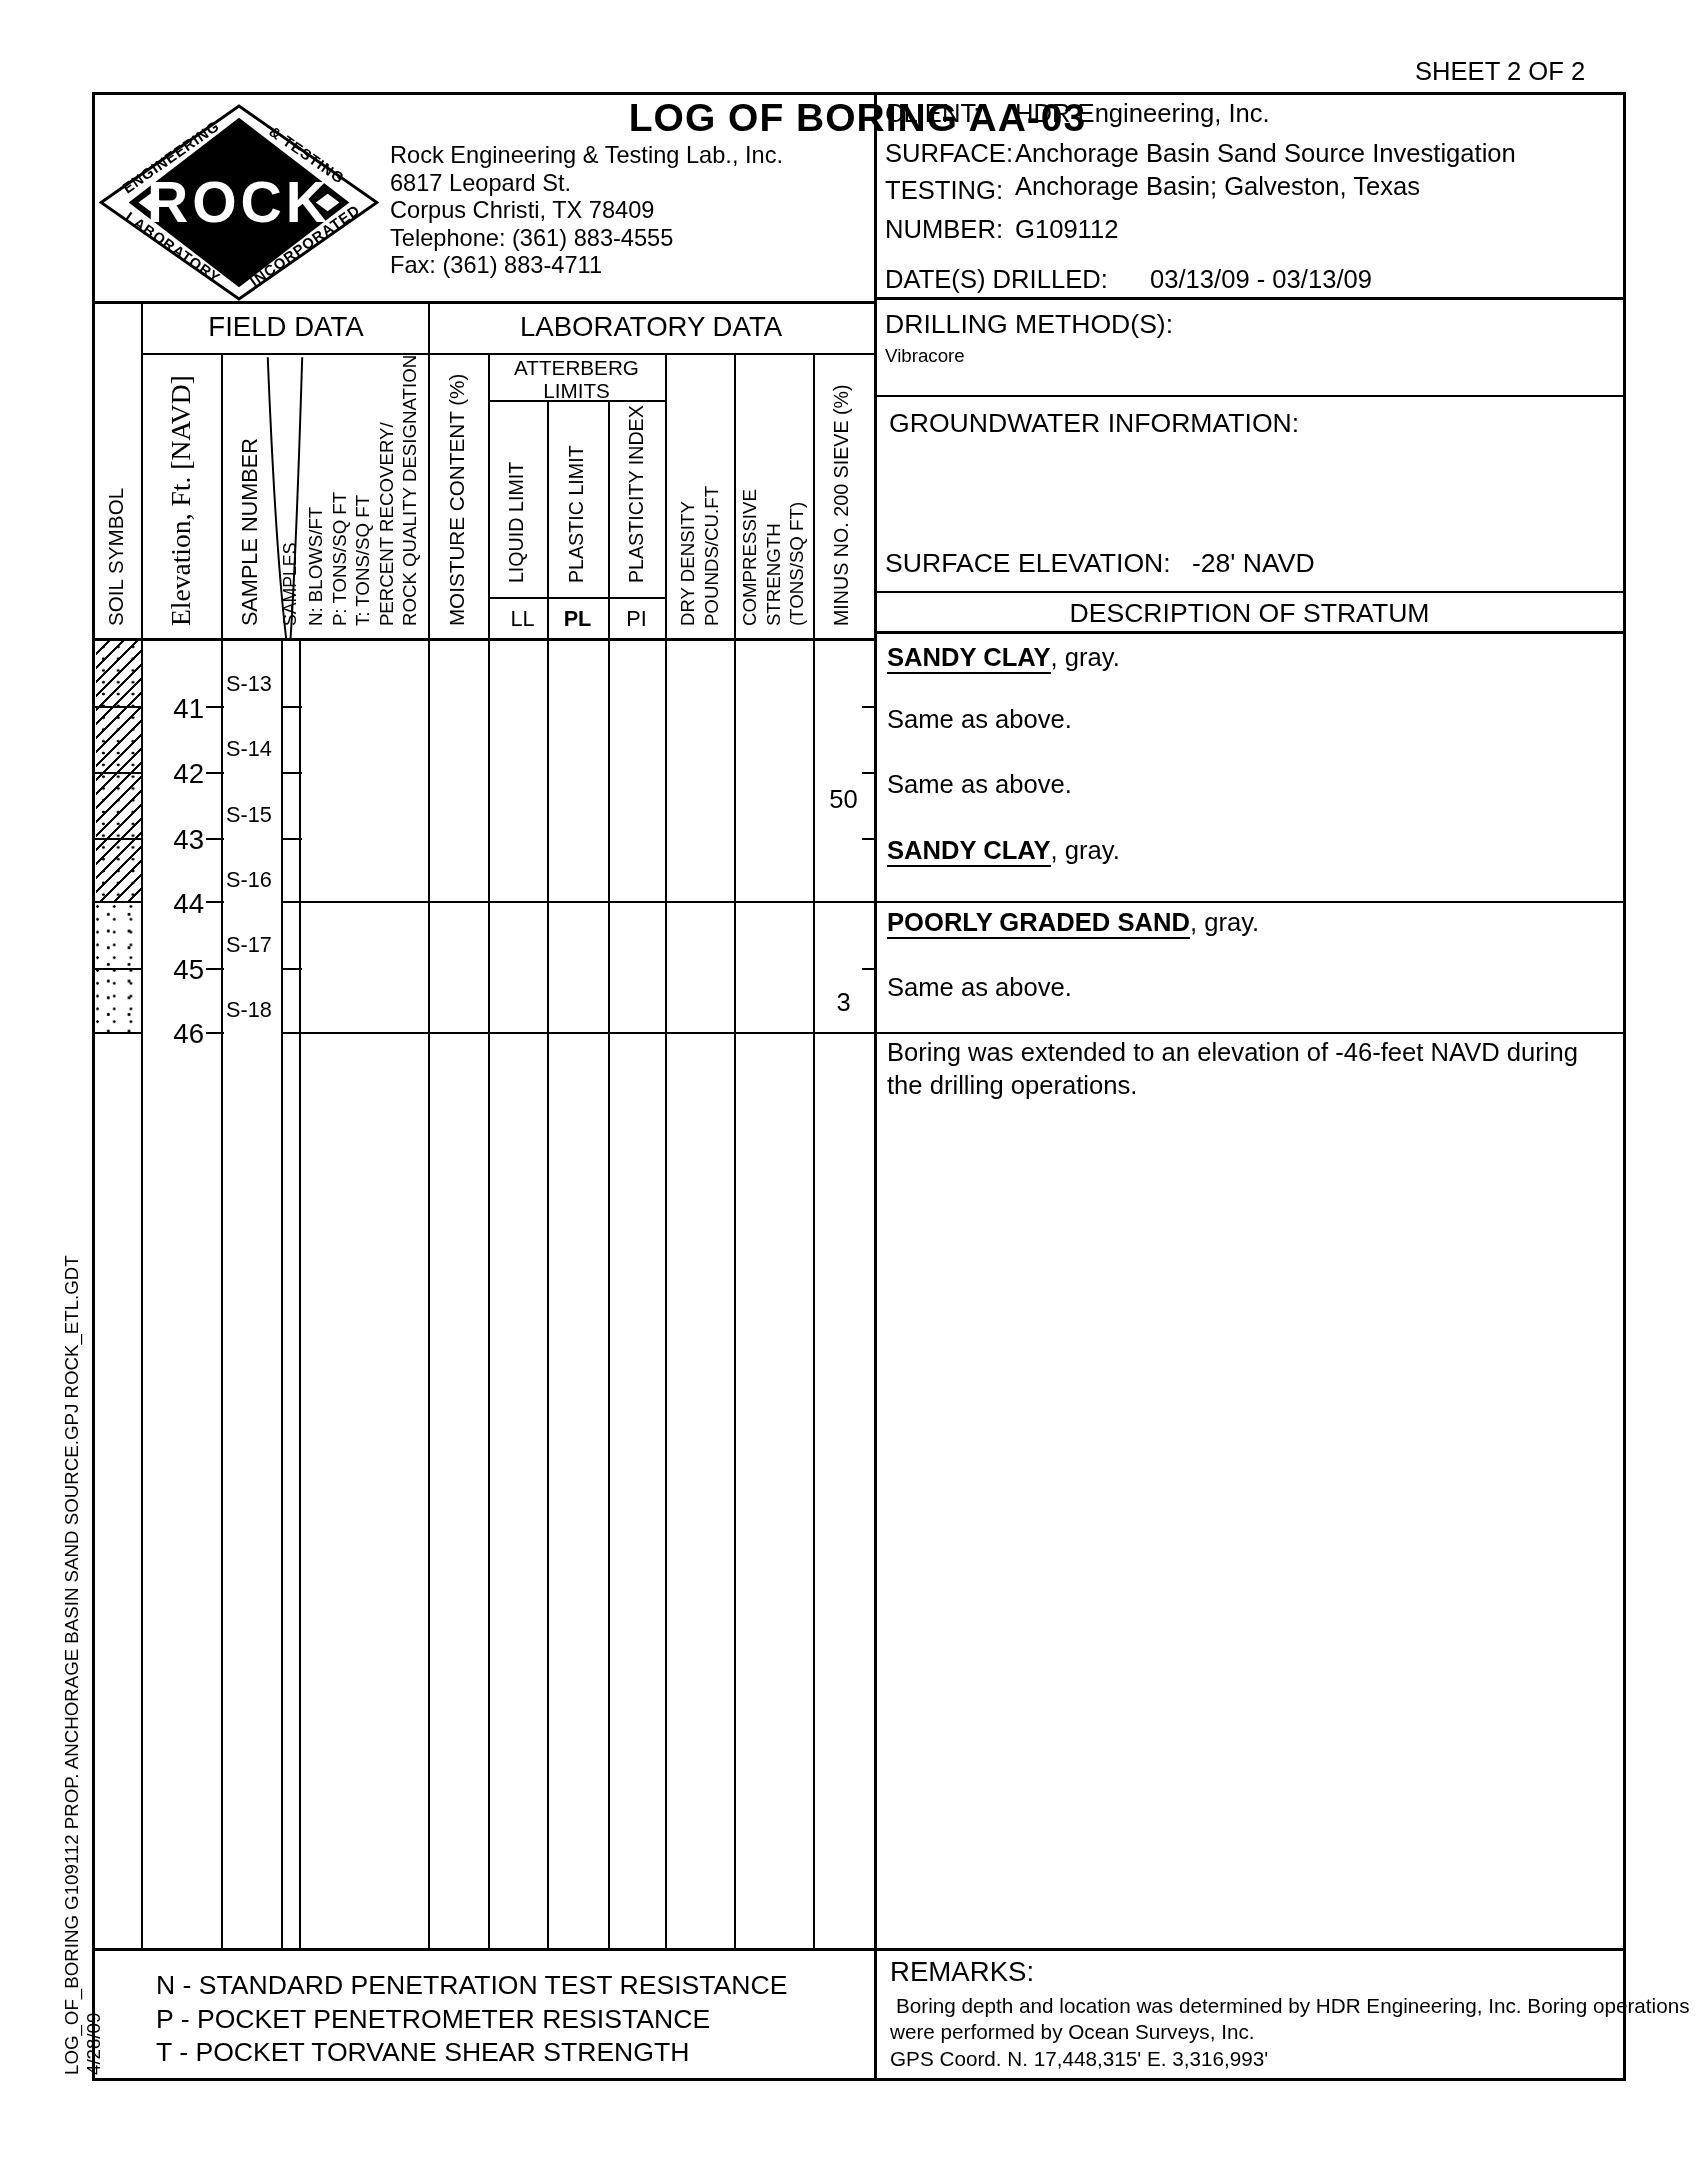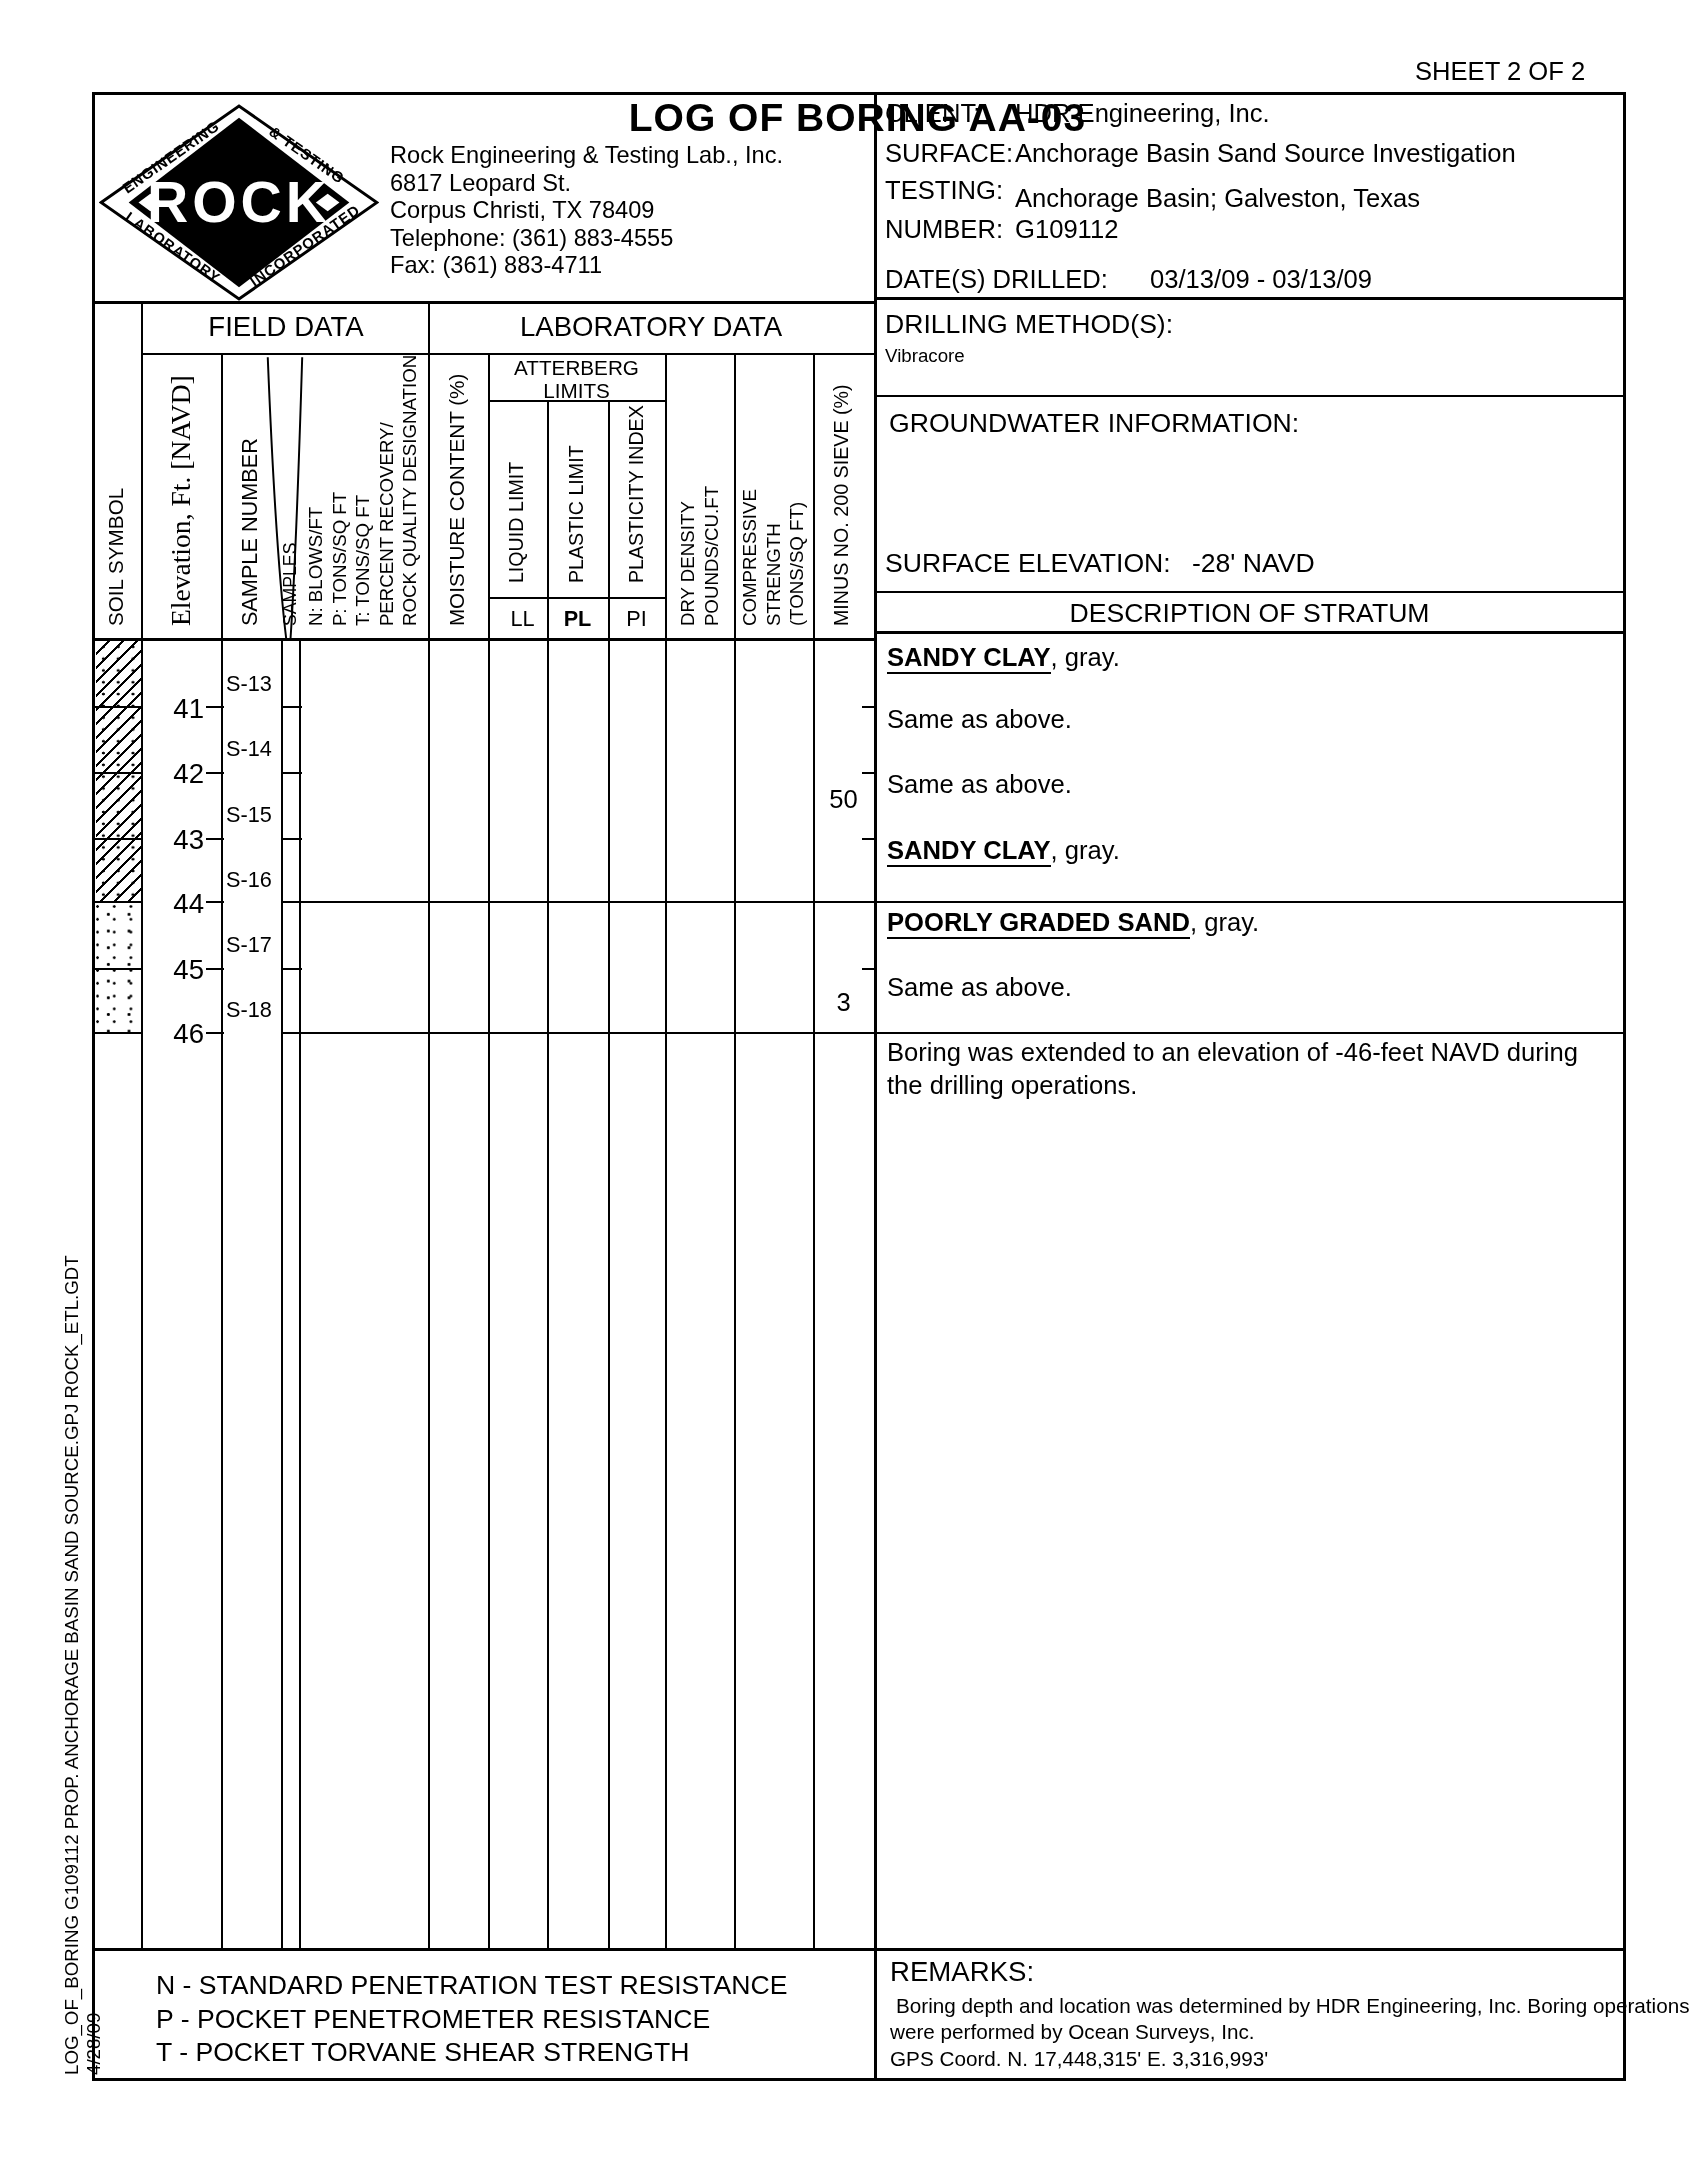--- a/index.html
+++ b/index.html
@@ -63,21 +63,21 @@
     <div>Corpus Christi, TX 78409</div>
     <div>Telephone:  (361) 883-4555</div>
     <div>Fax:  (361) 883-4711</div>
   </div>
 
   <div class="abs" style="left:885px; top:99px; font-size:25.6px;">CLIENT:</div>
   <div class="abs" style="left:1015px; top:99px; font-size:25.6px;">HDR Engineering, Inc.</div>
   <div class="abs" style="left:885px; top:139px; font-size:25.6px;">SURFACE:</div>
   <div class="abs" style="left:1015px; top:139px; font-size:25.6px;">Anchorage Basin Sand Source Investigation</div>
   <div class="abs" style="left:885px; top:176px; font-size:25.6px;">TESTING:</div>
-  <div class="abs" style="left:1015px; top:184px; font-size:25.6px;">Anchorage Basin; Galveston, Texas</div>
+  <div class="abs" style="left:1015px; top:172px; font-size:25.6px;">Anchorage Basin; Galveston, Texas</div>
   <div class="abs" style="left:885px; top:215px; font-size:25.6px;">NUMBER:</div>
   <div class="abs" style="left:1015px; top:215px; font-size:25.6px;">G109112</div>
   <div class="abs" style="left:885px; top:265px; font-size:25.6px;">DATE(S) DRILLED:</div>
   <div class="abs" style="left:1150px; top:265px; font-size:25.6px;">03/13/09 - 03/13/09</div>
 
   <div class="abs" style="left:885px; top:309px; font-size:26.6px;">DRILLING METHOD(S):</div>
   <div class="abs" style="left:885px; top:345px; font-size:18.7px;">Vibracore</div>
   <div class="abs" style="left:889px; top:408px; font-size:26.6px;">GROUNDWATER INFORMATION:</div>
   <div class="abs" style="left:885px; top:548px; font-size:26.6px;">
     <span>SURFACE ELEVATION:</span>

